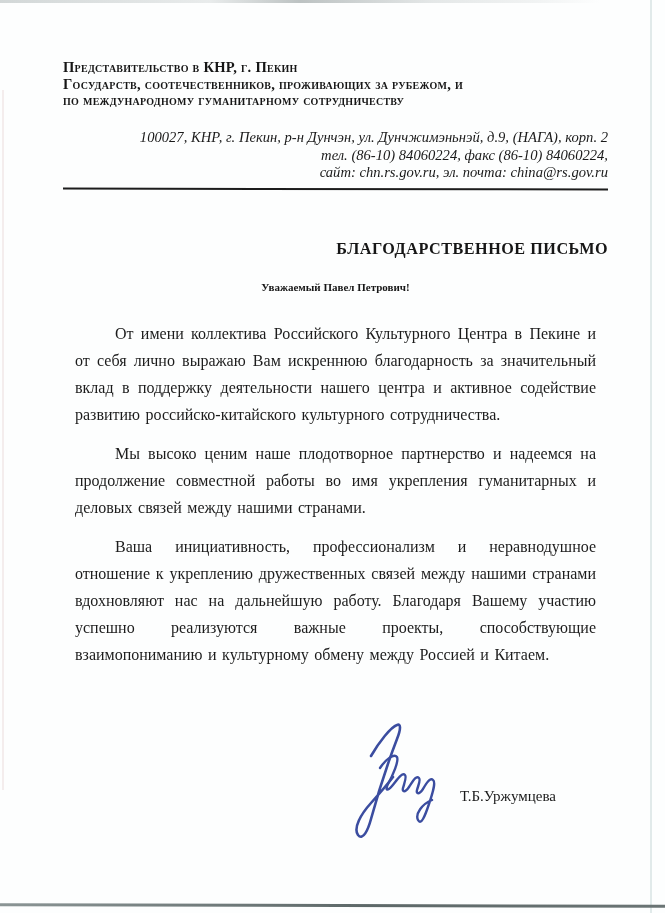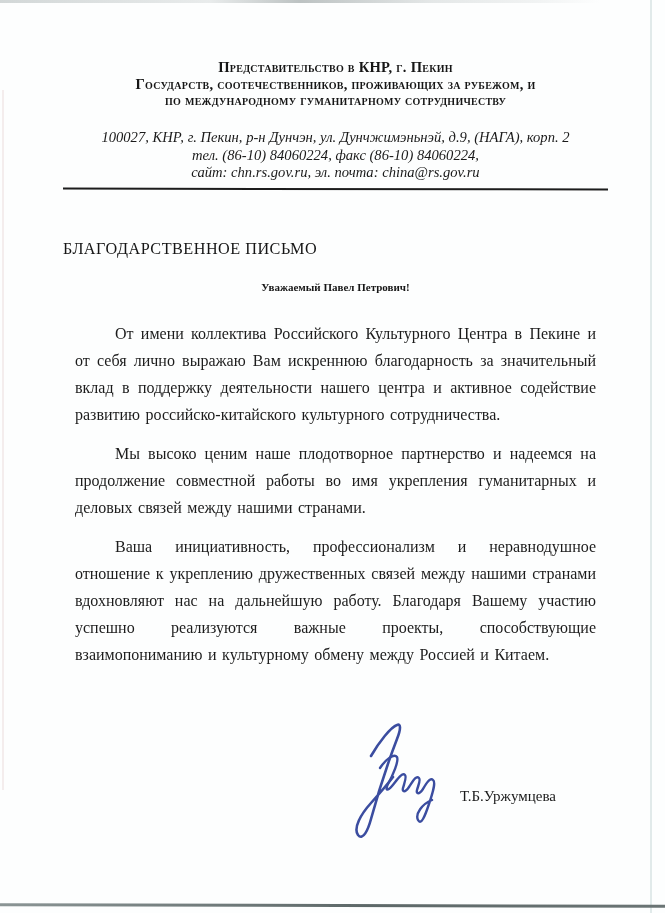--- a/index.html
+++ b/index.html
@@ -30,35 +30,35 @@
     background: rgba(190,210,210,.45);
   }
   .scan-left {
     position: absolute; top: 90px; left: 2px; width: 2px; height: 700px;
     background: rgba(225,205,205,.35);
   }
 
   .content { position: absolute; left: 63px; width: 545px; }
 
   .org-block {
-    top: 59px; text-align: center;
+    top: 59px; text-align: left;
     font-weight: bold; font-variant: small-caps;
     font-size: 14.6px; line-height: 16.6px;
     letter-spacing: .25px; color: #161616;
   }
   .addr-block {
-    top: 129px; text-align: center; font-style: italic;
+    top: 129px; text-align: right; font-style: italic;
     font-size: 14.6px; line-height: 17.6px; color: #1a1a1a;
   }
   .rule {
     position: absolute; left: 63px; top: 188px; width: 545px; height: 2px;
     background: #1d1d1d; transform: rotate(0.08deg);
   }
   .title {
-    top: 240px; text-align: left; font-weight: normal;
+    top: 240px; text-align: right; font-weight: bold;
     font-size: 16.2px; letter-spacing: .5px; color: #161616;
   }
   .greeting {
     top: 281px; text-align: center; font-weight: bold;
     font-size: 11px; color: #161616;
   }
   .body-block { top: 308px; font-size: 16px; line-height: 27px; }
   .body-block p {
     margin: 12px; text-align: justify; text-indent: 40px;
     word-spacing: 1.5px;

